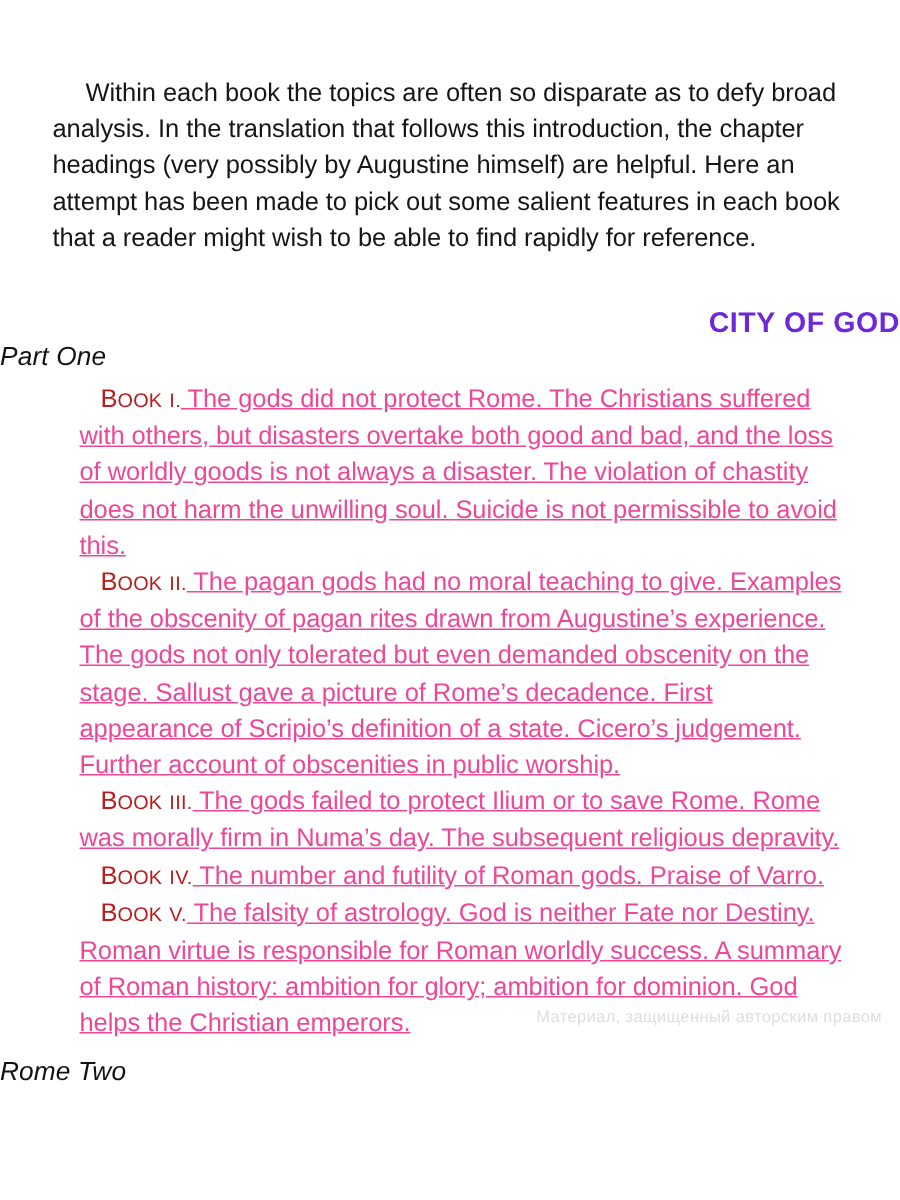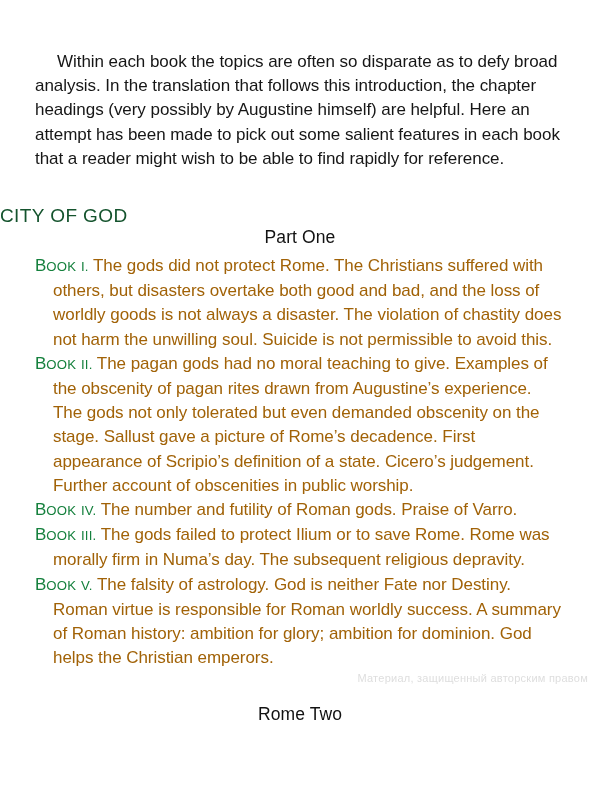--- a/index.html
+++ b/index.html
@@ -38,33 +38,34 @@
     color: #161616;
     letter-spacing: -0.05px;
   }
 
   
   .doc-title {
     position: absolute;
     left: 0;
     top: 192px;
     width: 600px;
-    text-align: left;
+    text-align: right;
     font-size: 19px;
-    font-weight: 400;
+    font-weight: 700;
     letter-spacing: 0.4px;
-    color: #14532d;
+    color: #6d28d9;
   }
 
   .part-heading {
     position: absolute;
     left: 0;
     width: 600px;
-    text-align: center;
+    text-align: left;
     font-size: 17.5px;
+    font-style: italic;
     font-weight: 400;
     color: #121212;
     letter-spacing: 0.1px;
   }
   .part-one { top: 227px; }
   .part-two { top: 704px; }
 
   
   .book-list {
     position: absolute;
@@ -80,37 +81,39 @@
     font-size: 17px;
     line-height: 24.2px;
     padding-left: 18px;
     text-indent: -18px;
     margin: 0 0 0 0;
     color: #161616;
     letter-spacing: -0.05px;
   }
 
   .book-label {
-    color: #15803d;
+    color: #b91c1c;
     white-space: nowrap;
+    margin-left: 32px;
   }
   .book-label .cap {
     font-size: 17px;
   }
   .book-label .sc {
     font-size: 13.2px;
     letter-spacing: 0.2px;
   }
   .book-label .num {
     font-size: 13.2px;
     letter-spacing: 0.2px;
   }
 
   .book-body {
-    color: #a16207;
+    color: #ec4899;
+    text-decoration: underline;
   }
 
   
   .watermark {
     position: absolute;
     right: 12px;
     bottom: 8px;
     font-size: 11px;
     color: #dedede;
     letter-spacing: 0.25px;
@@ -130,24 +133,24 @@
   <div class="part-heading part-one">Part One</div>
 
   <ul class="book-list">
     <li class="book-entry">
       <span class="book-label"><span class="cap">B</span><span class="sc">OOK</span> <span class="num">I.</span></span><span class="book-body"> The gods did not protect Rome. The Christians suffered with others, but disasters overtake both good and bad, and the loss of worldly goods is not always a disaster. The violation of chastity does not harm the unwilling soul. Suicide is not permissible to avoid this.</span>
     </li>
     <li class="book-entry">
       <span class="book-label"><span class="cap">B</span><span class="sc">OOK</span> <span class="num">II.</span></span><span class="book-body"> The pagan gods had no moral teaching to give. Examples of the obscenity of pagan rites drawn from Augustine’s experience. The gods not only tolerated but even demanded obscenity on the stage. Sallust gave a picture of Rome’s decadence. First appearance of Scripio’s definition of a state. Cicero’s judgement. Further account of obscenities in public worship.</span>
     </li>
     <li class="book-entry">
-      <span class="book-label"><span class="cap">B</span><span class="sc">OOK</span> <span class="num">IV.</span></span><span class="book-body"> The number and futility of Roman gods. Praise of Varro.</span>
+      <span class="book-label"><span class="cap">B</span><span class="sc">OOK</span> <span class="num">III.</span></span><span class="book-body"> The gods failed to protect Ilium or to save Rome. Rome was morally firm in Numa’s day. The subsequent religious depravity.</span>
     </li>
     <li class="book-entry">
-      <span class="book-label"><span class="cap">B</span><span class="sc">OOK</span> <span class="num">III.</span></span><span class="book-body"> The gods failed to protect Ilium or to save Rome. Rome was morally firm in Numa’s day. The subsequent religious depravity.</span>
+      <span class="book-label"><span class="cap">B</span><span class="sc">OOK</span> <span class="num">IV.</span></span><span class="book-body"> The number and futility of Roman gods. Praise of Varro.</span>
     </li>
     <li class="book-entry">
       <span class="book-label"><span class="cap">B</span><span class="sc">OOK</span> <span class="num">V.</span></span><span class="book-body"> The falsity of astrology. God is neither Fate nor Destiny. Roman virtue is responsible for Roman worldly success. A summary of Roman history: ambition for glory; ambition for dominion. God helps the Christian emperors.</span>
     </li>
   </ul>
 
   <div class="part-heading part-two">Rome Two</div>
 
   <div class="watermark">Материал, защищенный авторским правом</div>
 

